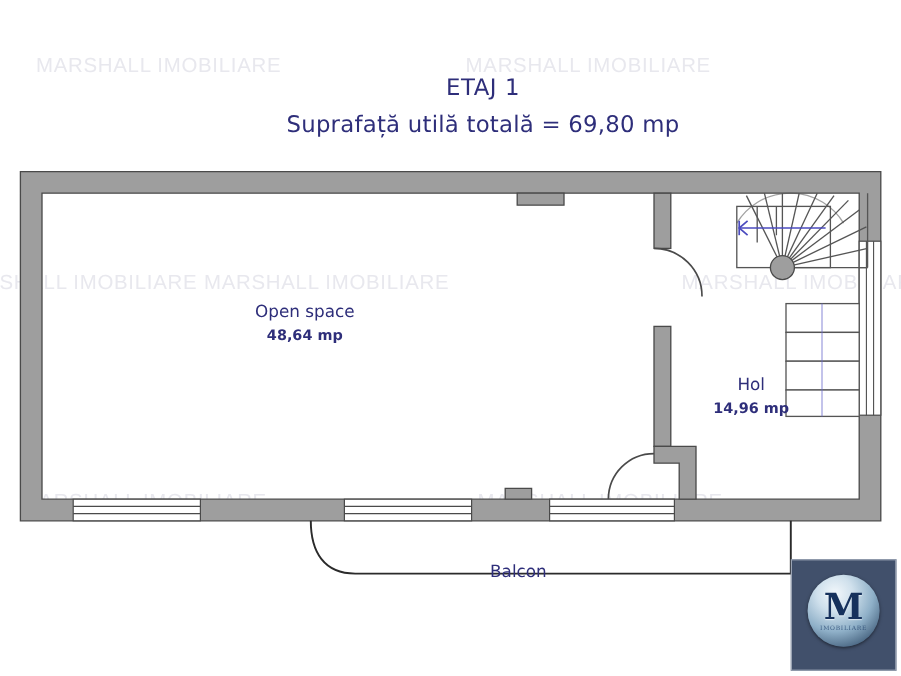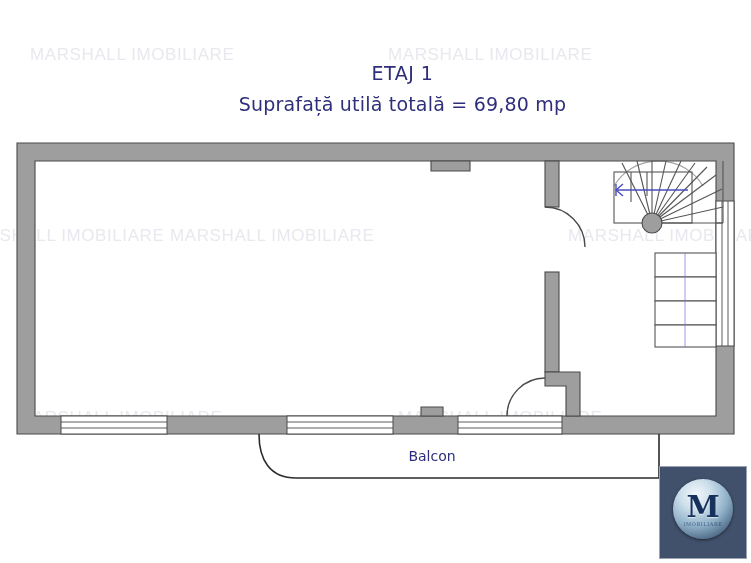--- a/index.html
+++ b/index.html
@@ -74,20 +74,21 @@
     font-size: 12px;
     font-weight: bold;
     margin-top: 4px;
   }
   .balcon-label {
     position: absolute;
     color: #2e2e7a;
     font-family: "DejaVu Sans", sans-serif;
     font-size: 14px;
     white-space: nowrap;
+    margin-top: 21px;
   }
 
   
   #logo-box {
     position: absolute;
     left: 659px;
     top: 466px;
     width: 88px;
     height: 93px;
     background: #41506b;
@@ -271,21 +272,29 @@
 
     <g>
       <path d="M 259,434
                C 259,460 270,478 296,478
                L 659,478
                L 659,434" fill="none" stroke="#2b2b2b" stroke-width="1.6"></path>
     </g>
 
   </svg>
 
-
+  <div class="room-label" style="left:254px; top:252px; transform:translateX(-50%);">
+    <div class="room-name">Open space</div>
+    <div class="room-area">48,64 mp</div>
+  </div>
+
+  <div class="room-label" style="left:626px; top:313px; transform:translateX(-50%);">
+    <div class="room-name">Hol</div>
+    <div class="room-area">14,96 mp</div>
+  </div>
 
   <div class="balcon-label" style="left:432px; top:448px; transform:translateX(-50%);">Balcon</div>
 
   <div id="logo-box">
     <div id="logo-badge">
       <div id="logo-letter">M</div>
       <div id="logo-sub">IMOBILIARE</div>
     </div>
   </div>
 

